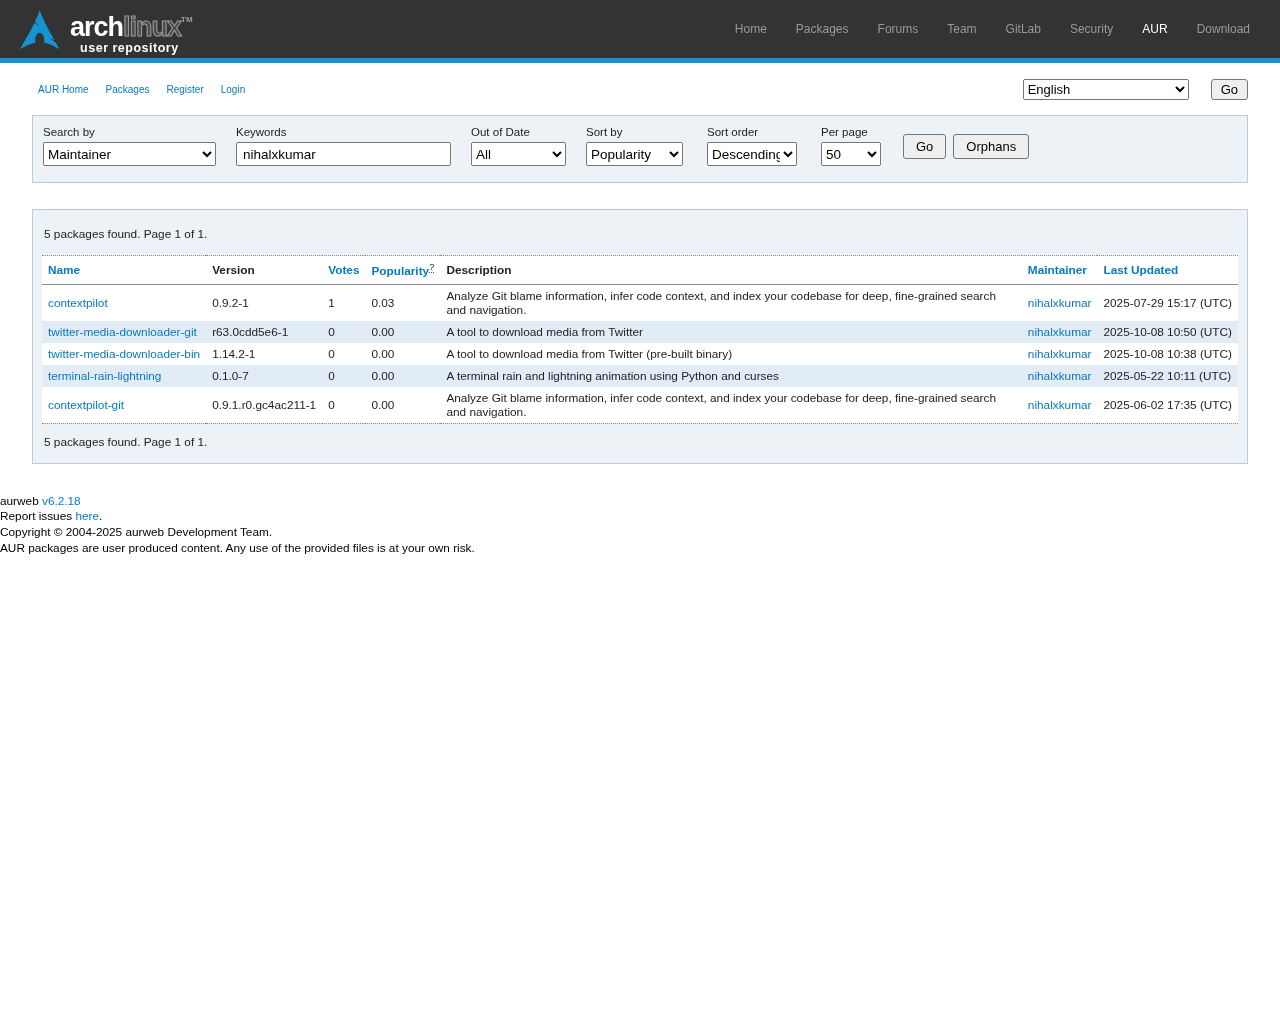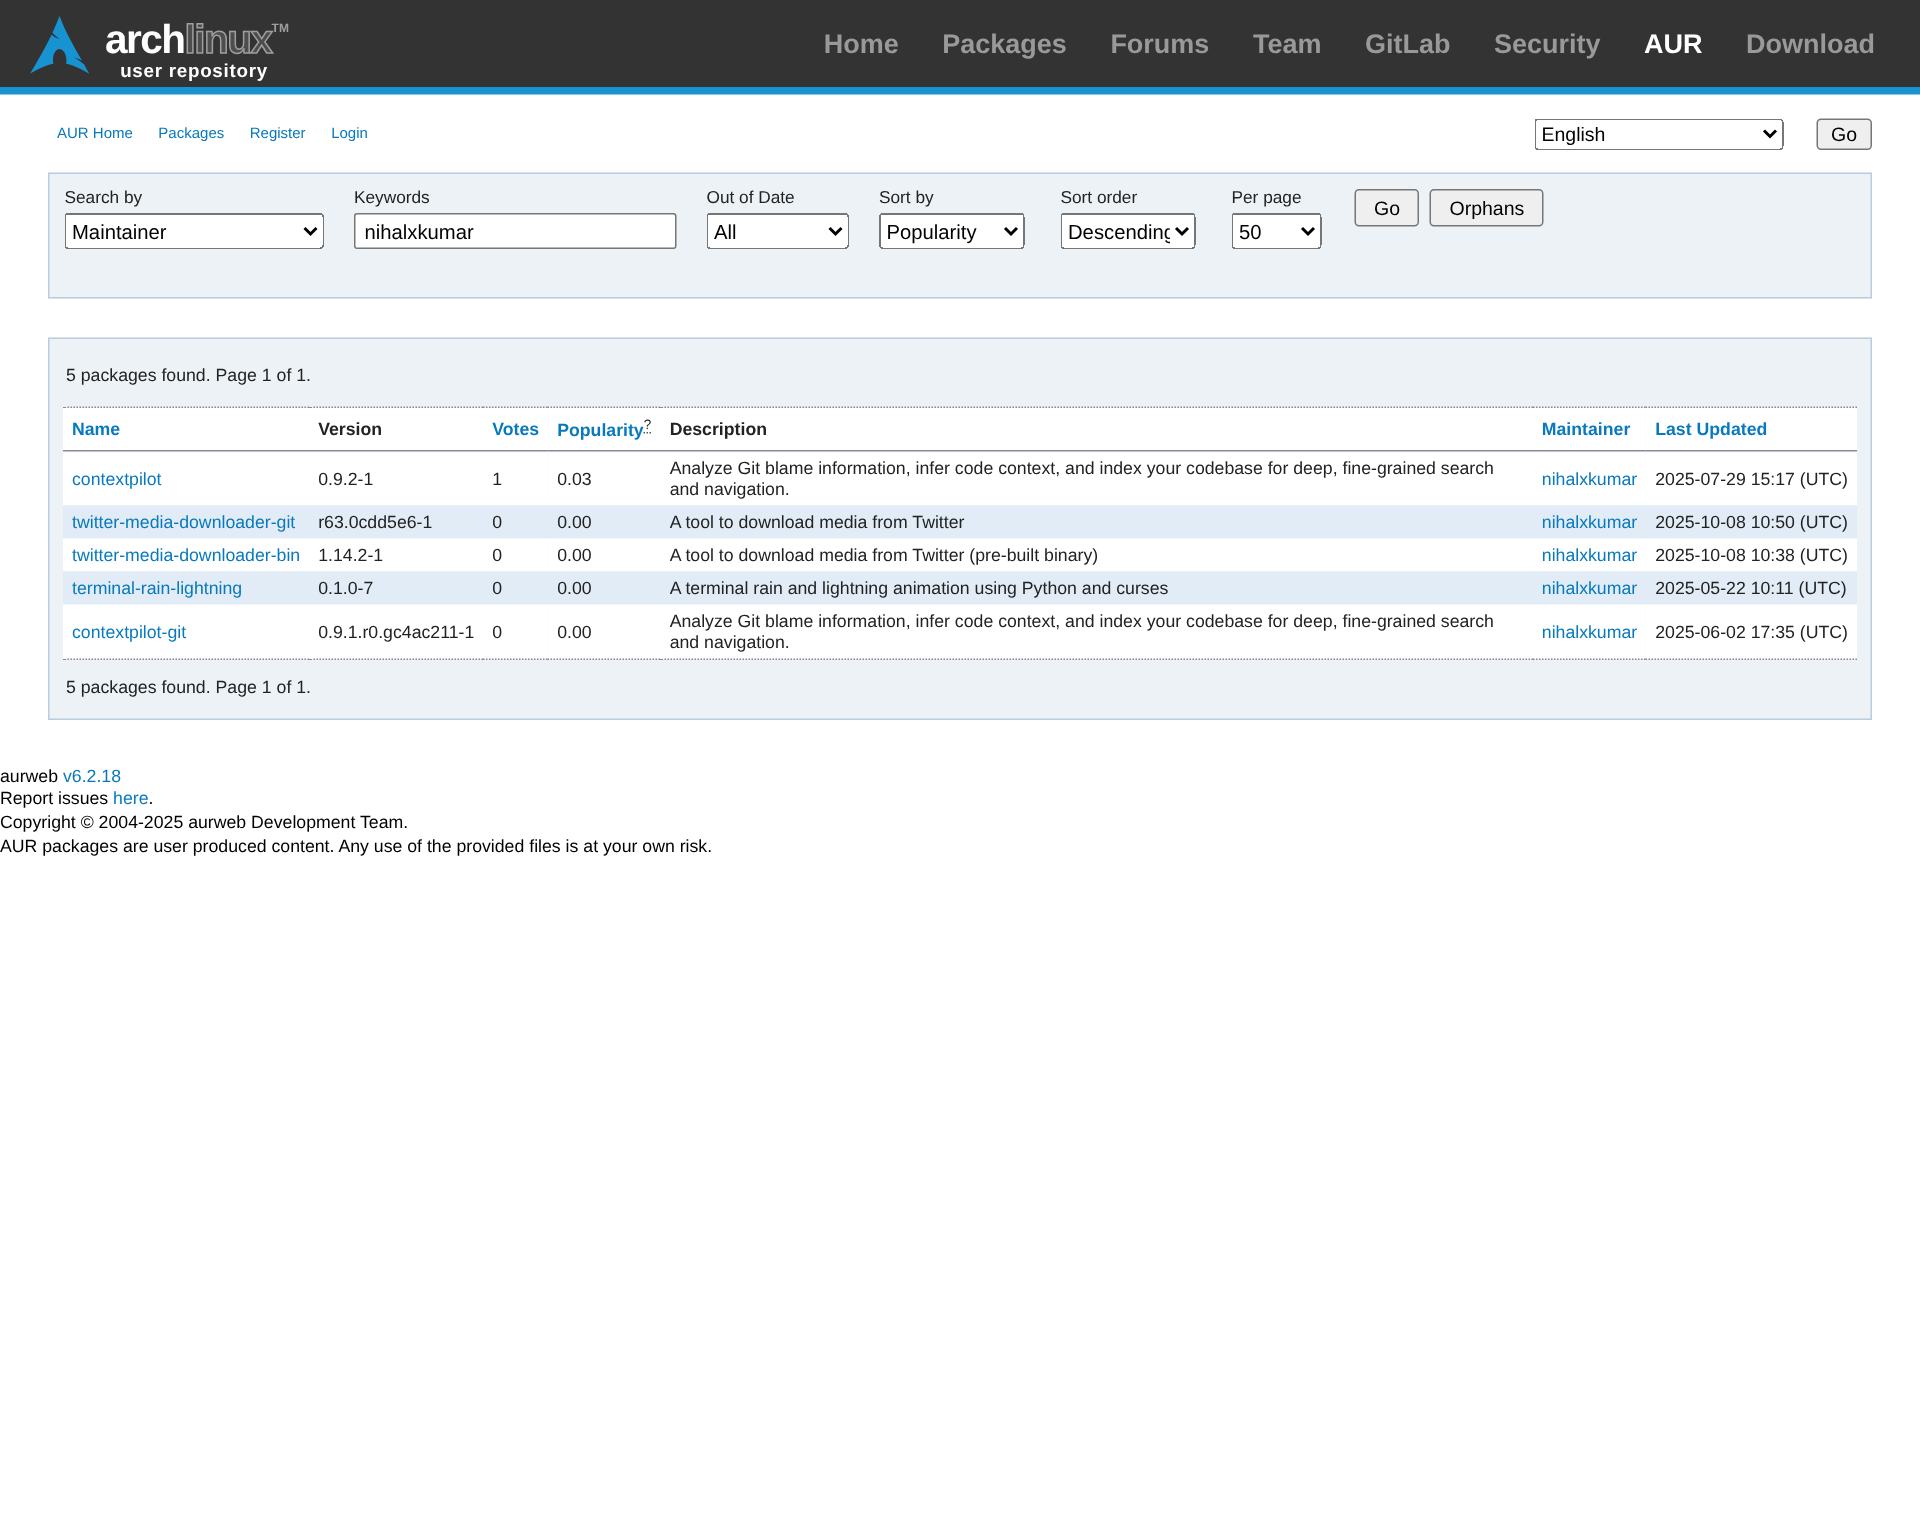--- a/index.html
+++ b/index.html
@@ -1,44 +1,44 @@
 <!DOCTYPE html>
 <html><head>
 <meta charset="utf-8">
 <style>
   * { margin: 0; padding: 0; box-sizing: border-box; }
   html, body { width: 1280px; min-height: 1024px; background: #fff; font-family: "Liberation Sans", "DejaVu Sans", sans-serif; color: #222; }
 
   
   .topbar { height: 58px; background: #333; display: flex; align-items: center; justify-content: space-between; padding: 0 30px 0 20px; }
-  .brand { display: flex; align-items: center; gap: 10px; text-decoration: none; }
+  .brand { display: flex; align-items: flex-end; gap: 10px; text-decoration: none; }
   .brand-logo { margin-top: 6px; }
   .brand-textblock { line-height: 1; padding-top: 9px; }
   .brand-line { font-size: 27px; font-weight: bold; letter-spacing: -1px; white-space: nowrap; }
   .brand-arch { color: #fff; }
   .brand-linux { color: rgba(175,175,175,0.22); -webkit-text-stroke: 1px #9e9e9e; font-weight: bold; }
   .brand-tm { font-size: 8px; color: #9e9e9e; vertical-align: 14px; -webkit-text-stroke: 0; letter-spacing: 0; }
   .brand-sub { color: #fff; font-size: 12.5px; font-weight: bold; letter-spacing: 0.5px; margin-top: 1px; text-align: right; padding-right: 14px; }
   .mainnav { display: flex; gap: 29px; align-items: center; }
-  .mainnav a { color: #999; font-size: 18px; font-weight: bold; text-decoration: none; }
+  .mainnav a { color: #999; font-size: 12px; font-weight: normal; text-decoration: none; }
   .mainnav a.active { color: #fff; }
   .bluebar { height: 5px; background: #1793d1; }
 
   
   .subnav { margin: 16px 32px 0; display: flex; justify-content: space-between; align-items: center; }
   .crumbs { display: flex; gap: 17px; padding-left: 6px; }
   .crumbs a { color: #0879bd; font-size: 10px; text-decoration: none; }
   .langform { display: flex; gap: 22px; align-items: center; }
   .langform select { width: 166px; height: 21px; font-size: 13px; font-family: inherit; }
   .btn { font-size: 13px; font-family: inherit; background: #efefef; border: 1px solid #767676; border-radius: 3px; padding: 2px 9px; color: #000; }
 
   
   .box { margin: 15px 32px 0; background: #ecf2f5; border: 1px solid #bcd; }
   .box h2 { font-size: 19px; font-weight: bold; color: #111; padding: 10px 10px 9px; border-bottom: 1px solid #9aa; }
-  .searchform { display: flex; align-items: flex-start; padding: 10px 10px 32px; }
+  .searchform { display: flex; align-items: center; padding: 10px 10px 16px; }
   .field { display: flex; flex-direction: column; gap: 4px; }
   .field label { font-size: 11.5px; color: #222; }
   .field select, .field input { height: 24px; font-size: 13.5px; font-family: inherit; }
   .field input { border: 1px solid #767676; border-radius: 2px; padding: 0 6px; background: #fff; }
   .gap20 { margin-left: 20px; }
   .gap24 { margin-left: 24px; }
   .form-buttons { display: flex; gap: 7px; margin-left: 22px; }
   .form-buttons .btn { height: 25px; padding: 2px 12px; }
 
   .results-box { margin: 26px 32px 0; background: #ecf2f5; border: 1px solid #bcd; padding: 9px 9px 10px; }

